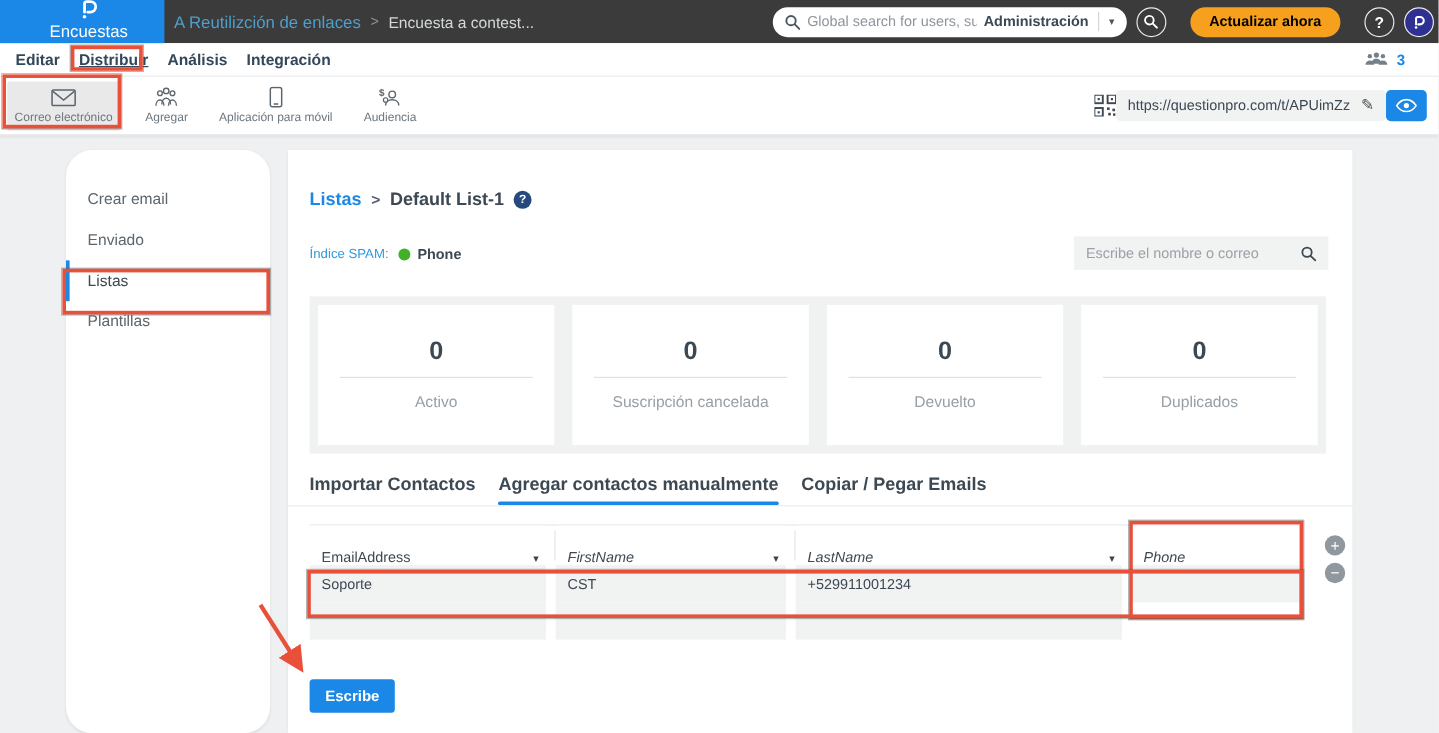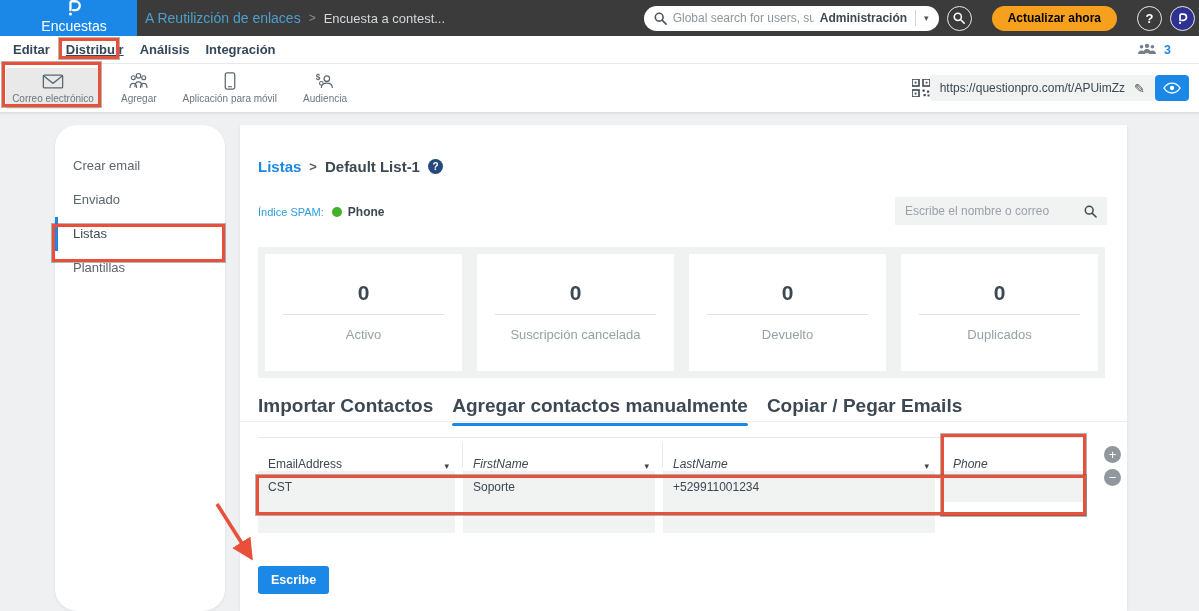--- a/index.html
+++ b/index.html
@@ -69,21 +69,21 @@
   .contact-search input{flex:1;border:none;background:transparent;outline:none;font-size:12px;color:var(--ink);font-family:inherit;}
   .contact-search input::placeholder{color:#9aa1a7;}
 
   .stats-strip{position:absolute;left:18px;top:122px;width:847px;height:131px;background:#f0f1f1;display:flex;gap:15px;padding:7px;}
   .stat-card{flex:1;background:#fff;text-align:center;padding-top:27px;cursor:default;}
   .stat-card .num{font-size:21px;font-weight:bold;color:var(--ink);}
   .stat-card .rule{width:82%;margin:9px auto 0;border-bottom:1px solid #dfe2e4;}
   .stat-card .lbl{margin-top:12px;font-size:13px;color:var(--ink-faint);}
 
   .tabs{position:absolute;left:18px;top:270px;display:flex;gap:19px;}
-  .tab{font-size:19px;font-weight:bold;color:var(--ink);cursor:pointer;position:relative;padding-bottom:9px;text-align:center;}
+  .tab{font-size:15px;font-weight:bold;color:var(--ink);cursor:pointer;position:relative;padding-bottom:9px;text-align:center;}
   .tab.active::after{content:"";position:absolute;left:0;right:0;bottom:0;height:3px;background:var(--accent-blue);border-radius:2px;}
   .tabs-divider{position:absolute;left:0;top:296px;width:887px;border-bottom:1px solid #ececec;}
 
   .ctable{position:absolute;left:18px;top:312px;width:825px;display:grid;grid-template-columns:197px 192px 272px 140px;column-gap:8px;border-top:1px solid #e5e7e8;}
   .th{height:33px;display:flex;align-items:flex-end;justify-content:space-between;padding:0 6px 0 10px;font-size:12px;color:var(--ink);cursor:pointer;background:#fff;}
   .th .caret{font-size:9px;color:#444;}
   .th + .th{box-shadow:-5px 0 0 -4px #e5e7e8;font-style:italic;}
   .cell-input{height:31px;border:none;background:#f1f2f2;padding:0 10px;font-size:12px;color:var(--ink);font-family:inherit;outline:none;width:100%;}
   .row-tools{position:absolute;left:864px;top:321px;display:flex;flex-direction:column;gap:6px;}
   .circle-btn{width:17px;height:17px;border-radius:50%;background:#90989e;color:#fff;border:none;font-size:13px;line-height:15px;text-align:center;cursor:pointer;padding:0;font-family:inherit;}
@@ -315,22 +315,22 @@
         <span class="caret">▾</span>
       </div>
       <div class="th">
         <span>LastName</span>
         <span class="caret">▾</span>
       </div>
       <div class="th">
         <span>Phone</span>
       </div>
 
+      <input class="cell-input row1" value="Soporte" style="">
       <input class="cell-input row1" value="CST" style="">
-      <input class="cell-input row1" value="Soporte" style="">
       <input class="cell-input row1" value="+529911001234" style="">
 
       <input class="cell-input row2" value="" style="">
       <input class="cell-input row2" value="" style="">
       <input class="cell-input row2" value="" style="">
       <input class="cell-input row2" value="" style="">
     </div>
 
     <div class="row-tools">
       <button class="circle-btn">+</button>

